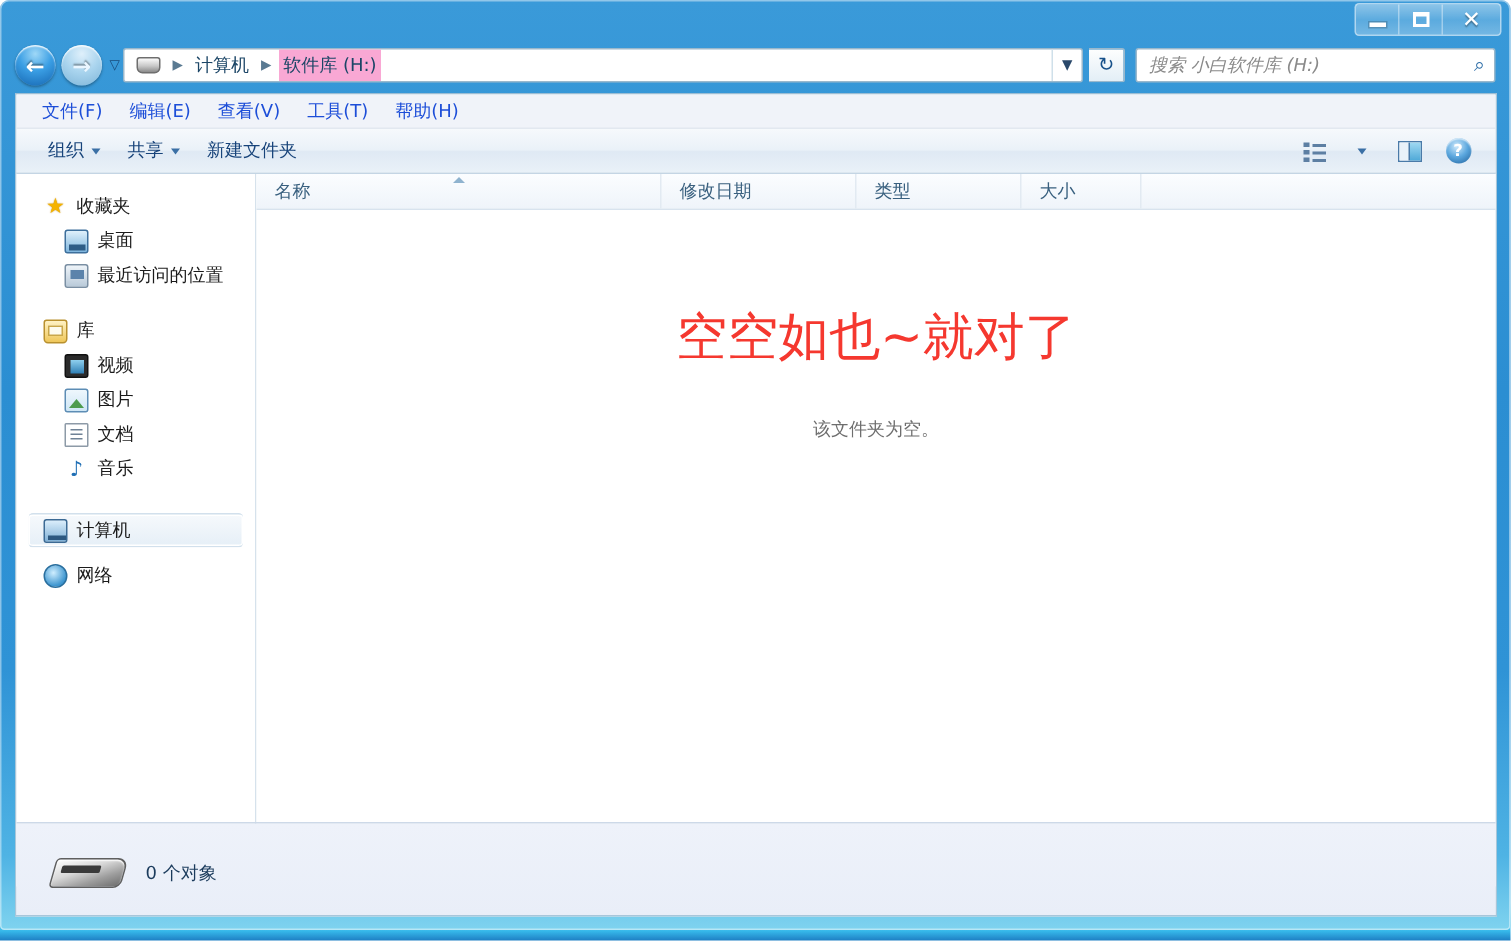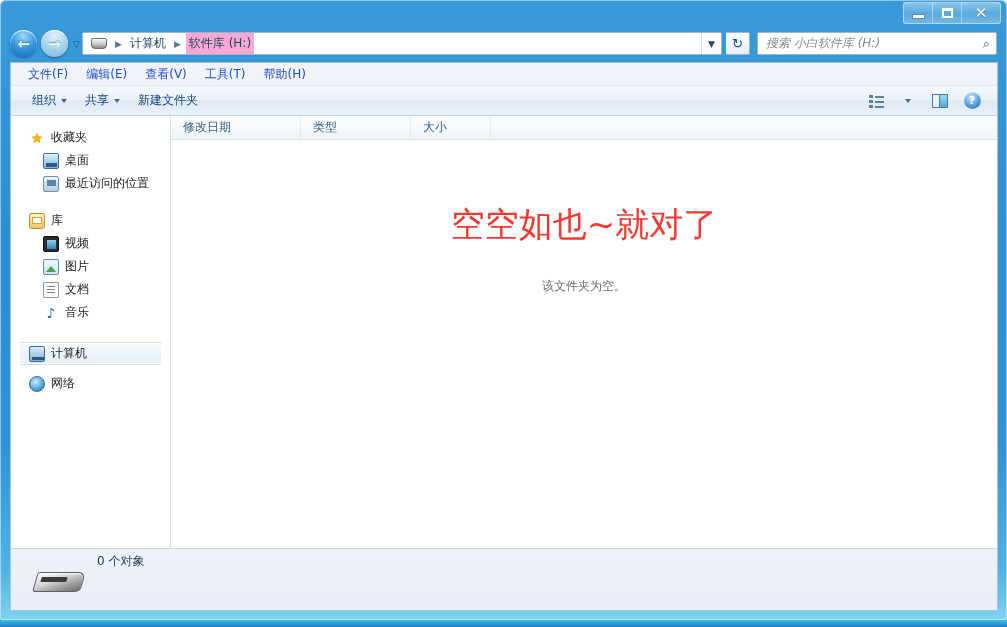--- a/index.html
+++ b/index.html
@@ -218,21 +218,21 @@
     background:linear-gradient(160deg,#fdfdfd 0%, #d8d8d8 40%, #9d9d9d 70%, #6d6d6d 100%);
     border:1px solid #5f5f5f;
     border-radius:3px 7px 5px 3px;
     transform:skewX(-16deg);
     box-shadow: inset 0 1px 1px rgba(255,255,255,.9);
   }
   #drvicon .slot {
     position:absolute; left:12px; top:19px; width:26px; height:5px;
     background:#3a3a3a; border-radius:1px; transform:skewX(-16deg);
   }
-  #statustext { margin-left:8px; font-size:12px; color:#1b3b5c; align-self:flex-start; margin-top:4px; }
+  #statustext { margin-left:8px; font-size:12px; color:#1b3b5c; align-self:flex-start; margin-top:25px; }
 </style>
 </head>
 <body>
 
 <div id="desktop"></div>
 
 <div id="window">
 
   <div id="titlebar">
     <div id="wincontrols">
@@ -381,20 +381,24 @@
         </div>
 
         <div class="navrow" style="margin-top:7px">
           <span class="ico ico-net"></span>
           <span>网络</span>
         </div>
       </div>
 
       <div id="content">
         <div id="colheaders">
+          <div class="colh" style="width:270px">
+            <span class="sortarrow"></span>
+            <span>名称</span>
+          </div>
           <div class="colh" style="width:130px">
             <span>修改日期</span>
           </div>
           <div class="colh" style="width:110px">
             <span>类型</span>
           </div>
           <div class="colh" style="width:80px">
             <span>大小</span>
           </div>
           <div class="colh" style="flex:1;border-right:none"></div>

